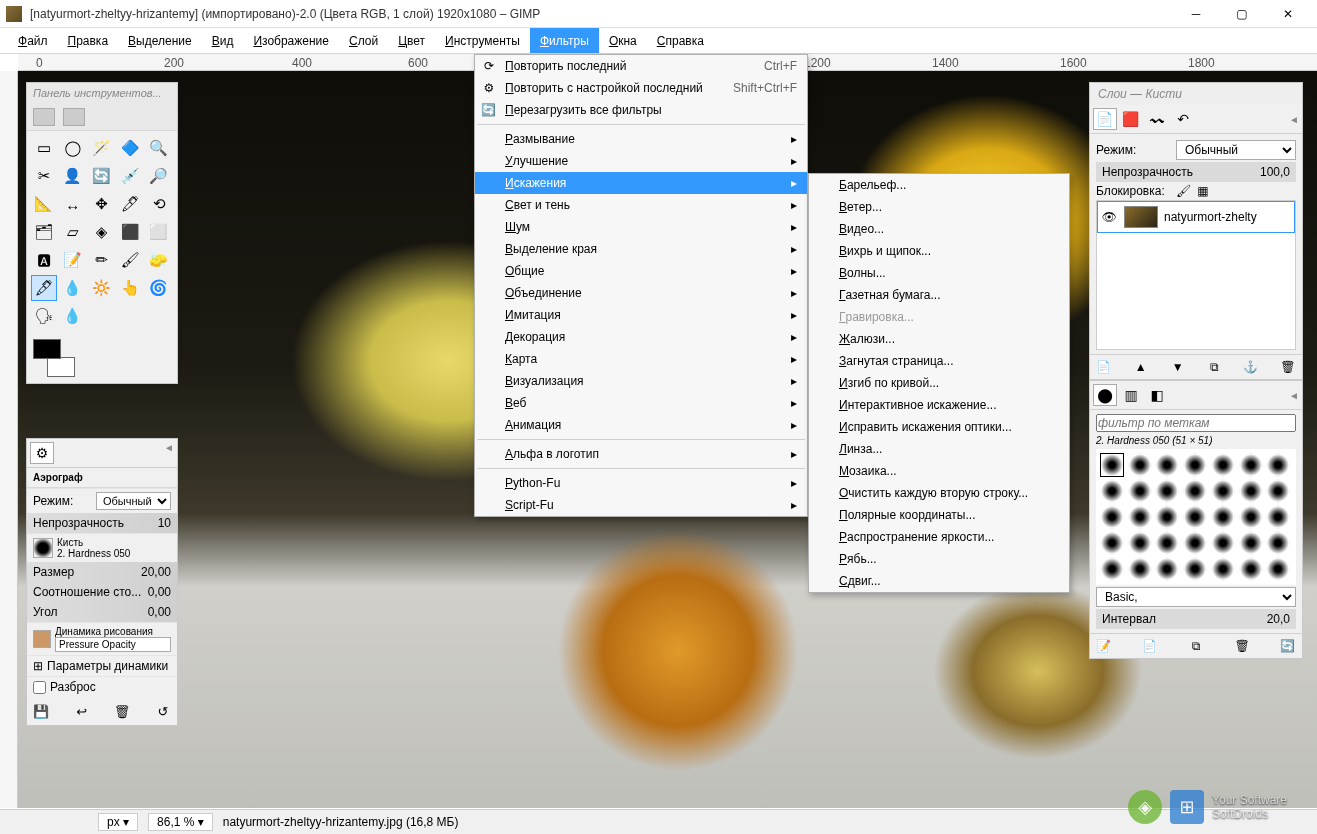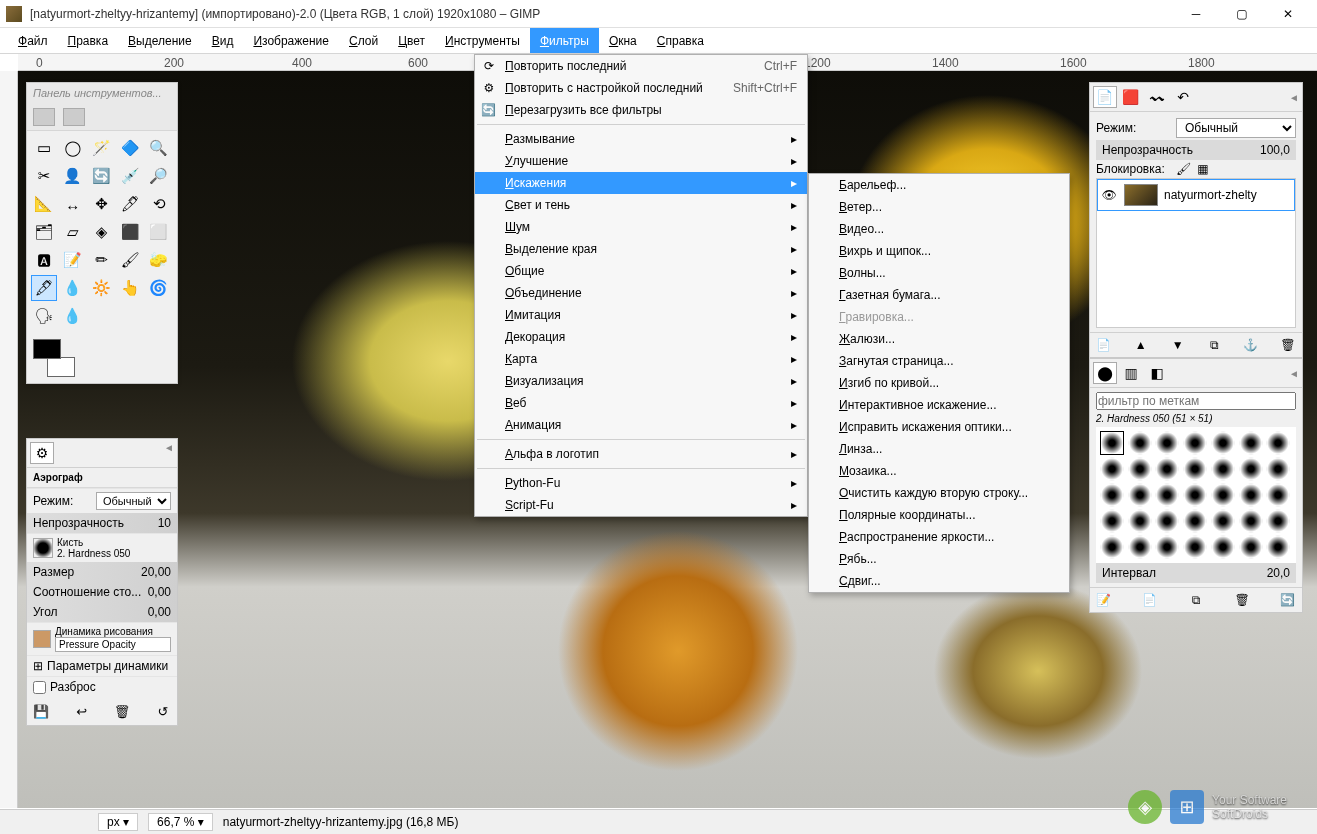--- a/index.html
+++ b/index.html
@@ -249,20 +249,21 @@
   <div class="bottom-icons">
     <span>💾</span>
     <span>↩</span>
     <span>🗑</span>
     <span>↺</span>
   </div>
 </div>
 
 <div class="right-panels">
   <div class="panel">
+    <div class="panel-title">Слои — Кисти</div>
     <div class="panel-tabs">
       <span class="panel-tab active">📄</span>
       <span class="panel-tab">🟥</span>
       <span class="panel-tab">〰</span>
       <span class="panel-tab">↶</span>
       <span style="margin-left:auto;font-size:10px;color:#888">◄</span>
     </div>
     <div class="panel-body">
       <div class="field-row">
         <label>Режим:</label>
@@ -296,21 +297,21 @@
   </div>
 
   <div class="panel">
     <div class="panel-tabs">
       <span class="panel-tab active">⬤</span>
       <span class="panel-tab">▥</span>
       <span class="panel-tab">◧</span>
       <span style="margin-left:auto;font-size:10px;color:#888">◄</span>
     </div>
     <div class="panel-body">
-      <input class="input" style="width: 100%; color: #c2410c;" placeholder="фильтр по меткам">
+      <input class="input" style="width: 100%; font-style: italic; color: #c2410c;" placeholder="фильтр по меткам">
       <div style="font-size:10px;font-style:italic;padding:3px 0">2. Hardness 050 (51 × 51)</div>
       <div class="brush-thumbs" id="brush-grid">
           <div class="brush-thumb sel"></div>
           <div class="brush-thumb"></div>
           <div class="brush-thumb"></div>
           <div class="brush-thumb"></div>
           <div class="brush-thumb"></div>
           <div class="brush-thumb"></div>
           <div class="brush-thumb"></div>
           <div class="brush-thumb"></div>
@@ -335,20 +336,23 @@
           <div class="brush-thumb"></div>
           <div class="brush-thumb"></div>
           <div class="brush-thumb"></div>
           <div class="brush-thumb"></div>
           <div class="brush-thumb"></div>
           <div class="brush-thumb"></div>
           <div class="brush-thumb"></div>
           <div class="brush-thumb"></div>
           <div class="brush-thumb"></div>
         </div>
+      <div class="field-row">
+        <select class="input"><option>Basic,</option></select>
+      </div>
       <div class="opacity-bar">
         <span>Интервал</span>
         <span>20,0</span>
       </div>
     </div>
     <div class="footer-icons">
       <span>📝</span>
       <span>📄</span>
       <span>⧉</span>
       <span>🗑</span>
@@ -401,21 +405,21 @@
     <div class="dd-item"><span class="ul">О</span>чистить каждую вторую строку...</div>
     <div class="dd-item"><span class="ul">П</span>олярные координаты...</div>
     <div class="dd-item"><span class="ul">Р</span>аспространение яркости...</div>
     <div class="dd-item"><span class="ul">Р</span>ябь...</div>
     <div class="dd-item"><span class="ul">С</span>двиг...</div>
   </div>
 
 <div class="statusbar">
   <span style="width:80px"></span>
   <span class="box"><span>px</span> ▾</span>
-  <span class="box"><span>66,7 %</span> ▾</span>
+  <span class="box"><span>86,1 %</span> ▾</span>
   <span>natyurmort-zheltyy-hrizantemy.jpg (16,8 МБ)</span>
 </div>
 
 <div class="watermark">
   <div class="wm-badge">◈</div>
   <div class="wm-badge blue">⊞</div>
   <div class="wm-text">
     <div>Your Software</div>
     <div>SoftDroids</div>
   </div>

